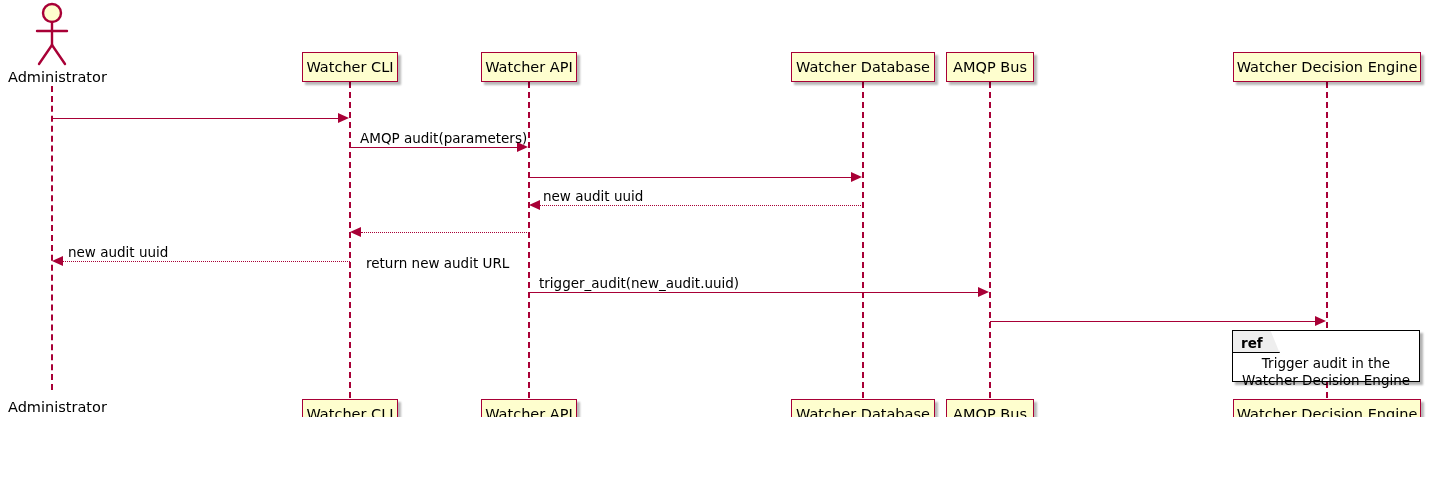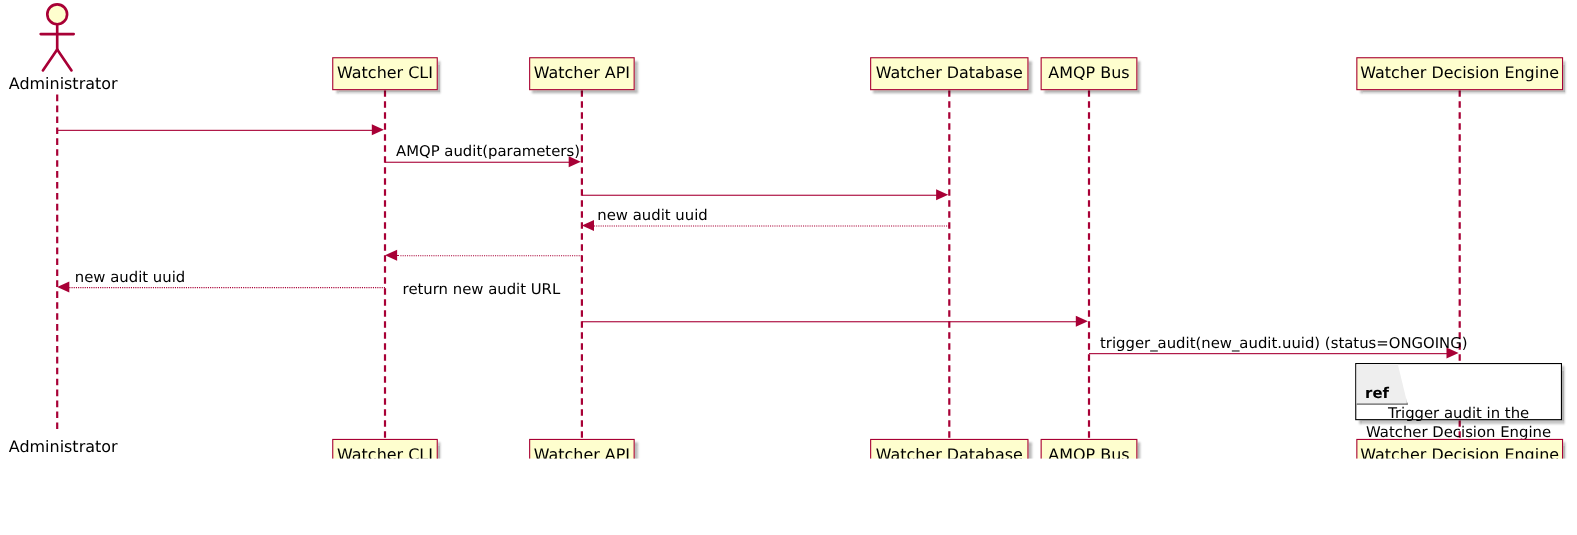--- a/index.html
+++ b/index.html
@@ -48,27 +48,27 @@
   
   .ref-box{
     position:absolute;box-sizing:border-box;
     background:#FFFFFF;border:1.6px solid #000000;
     box-shadow:3px 3px 2px rgba(0,0,0,0.30);
   }
   .ref-tag{
     position:absolute;left:0;top:0;
     background:#EEEEEE;border-right:1.6px solid #000;border-bottom:1.6px solid #000;
     font-weight:bold;font-size:13.5px;color:#000;
-    padding:19px 7px 1px 8px;line-height:16px;
+    padding:4px 7px 1px 8px;line-height:16px;
     
     clip-path:polygon(0 0, calc(100% - 9px) 0, 100% 100%, 0 100%);
     padding-right:16px;
   }
   .ref-body{
-    position:absolute;left:0;right:0;top:37px;
+    position:absolute;left:0;right:0;top:24px;
     text-align:center;font-size:13.5px;color:#000;line-height:17px;
   }
 </style>
 </head>
 <body>
 
 <div id="diagram">
 
   <div class="lifeline" style="left:51px;  top:86px;  height:304px;"></div>
   <div class="lifeline" style="left:349px; top:82px;  height:316px;"></div>
@@ -127,24 +127,24 @@
   <div class="msg-line dotted" style="left:361px;top:232px;width:168px;"></div>
   <div class="arrowhead left" style="left:350px;top:227px;"></div>
   <div class="msg-label" style="left:366px;top:215px;margin-top:40px;">return new audit URL</div>
 
   <div class="msg-line dotted" style="left:63px;top:261px;width:287px;"></div>
   <div class="arrowhead left" style="left:52px;top:256px;"></div>
   <div class="msg-label" style="left:68px;top:244px;">new audit uuid</div>
 
   <div class="msg-line solid" style="left:529px;top:292px;width:450px;"></div>
   <div class="arrowhead right" style="left:978px;top:287px;"></div>
+  <div class="msg-label" style="left:539px;top:275px;">trigger_audit(new_audit.uuid)</div>
 
   <div class="msg-line solid" style="left:990px;top:321px;width:326px;"></div>
   <div class="arrowhead right" style="left:1315px;top:316px;"></div>
-  <div class="msg-label" style="left:1000px;top:304px;">trigger_audit(new_audit.uuid) (status=ONGOING)</div>
 
   <div class="ref-box" style="left:1232px;top:330px;width:188px;height:52px;">
     <div class="ref-tag">ref</div>
     <div class="ref-body">
       <div>Trigger audit in the</div>
       <div>Watcher Decision Engine</div>
     </div>
   </div>
 
   <div class="actor-label" style="left:8px;top:399px;">Administrator</div>

